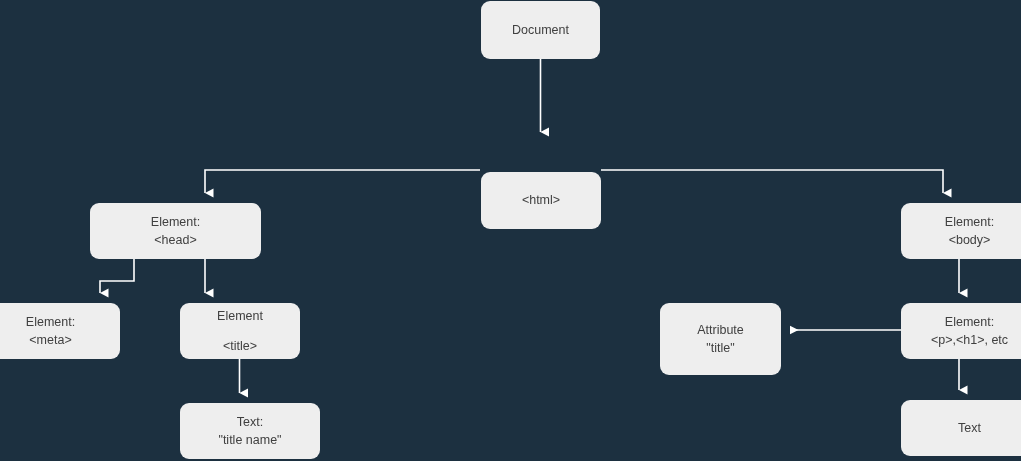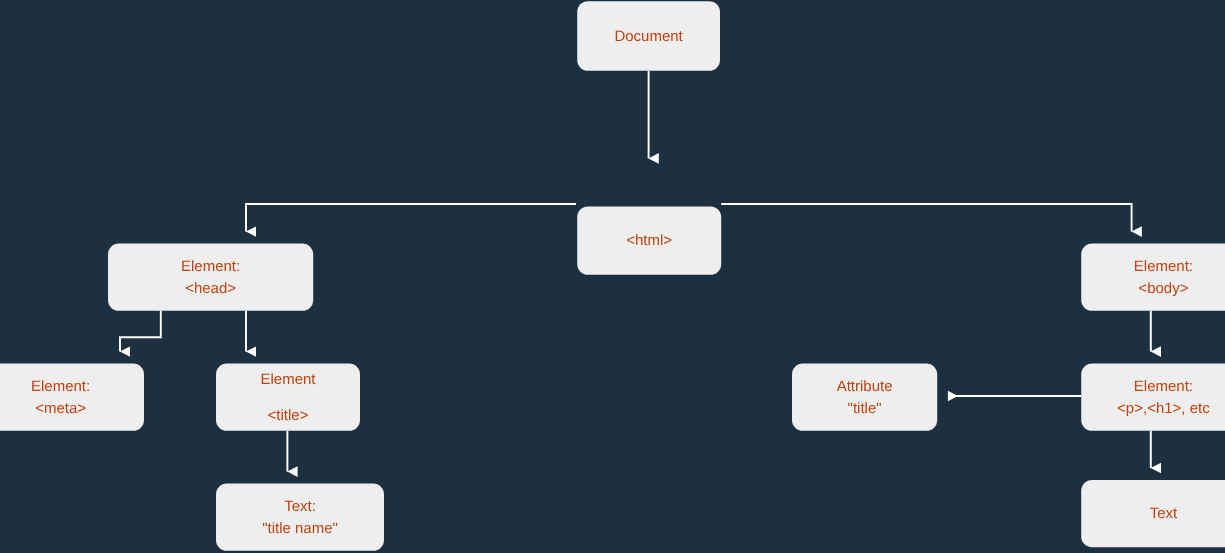--- a/index.html
+++ b/index.html
@@ -27,21 +27,21 @@
     pointer-events: none;
   }
   .node {
     position: absolute;
     background: #eeeeee;
     border-radius: 9px;
     display: flex;
     flex-direction: column;
     align-items: center;
     justify-content: center;
-    color: #c2410c;
+    color: #404040;
     font-size: 12.5px;
     line-height: 1.46;
     text-align: center;
     box-sizing: border-box;
     z-index: 2;
   }
   .node .line2 {
     display: block;
   }
 </style>
@@ -99,21 +99,21 @@
   <div class="node" style="left:180px; top:303px; width:120px; height:56px;gap:12px;">
     <span>Element</span>
     <span class="line2">&lt;title&gt;</span>
   </div>
 
   <div class="node" style="left:180px; top:403px; width:140px; height:56px;">
     <span>Text:</span>
     <span class="line2">"title name"</span>
   </div>
 
-  <div class="node" style="left:660px; top:303px; width:121px; height:56px;">
+  <div class="node" style="left:660px; top:303px; width:121px; height:72px;">
     <span>Attribute</span>
     <span class="line2">"title"</span>
   </div>
 
   <div class="node" style="left:901px; top:303px; width:137px; height:56px;">
     <span>Element:</span>
     <span class="line2">&lt;p&gt;,&lt;h1&gt;, etc</span>
   </div>
 
   <div class="node" style="left:901px; top:400px; width:137px; height:56px;">

